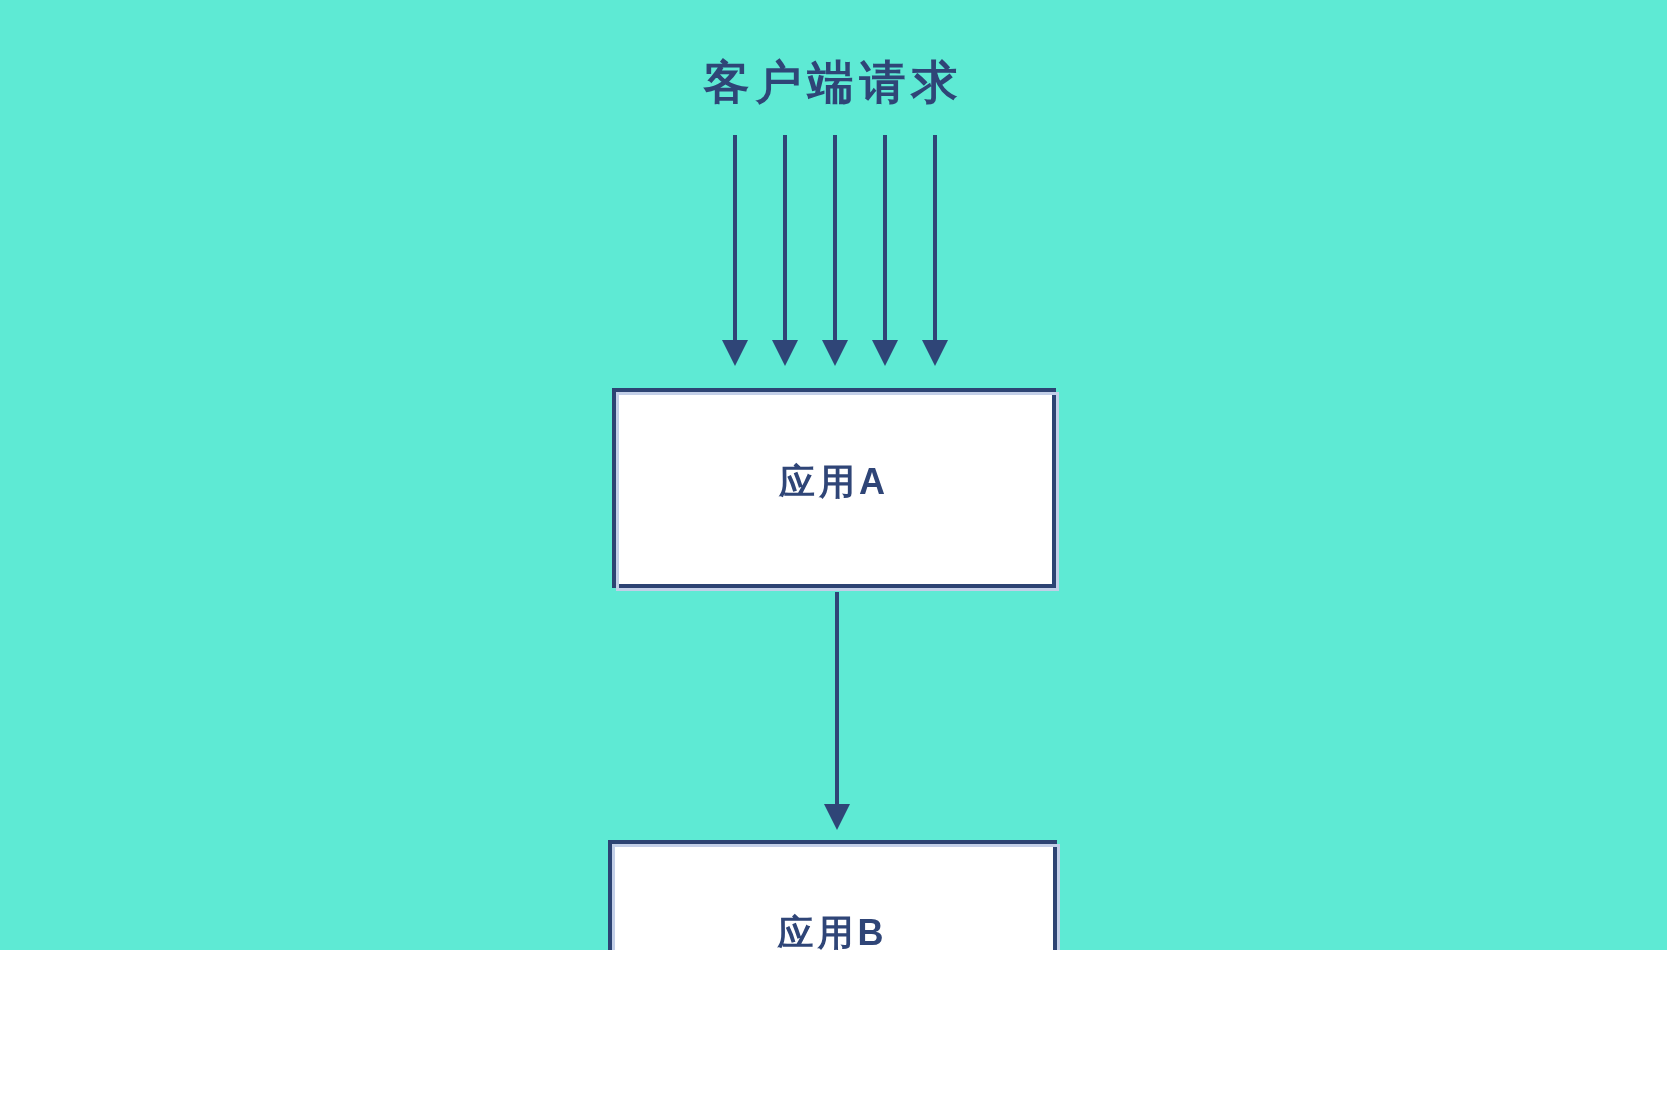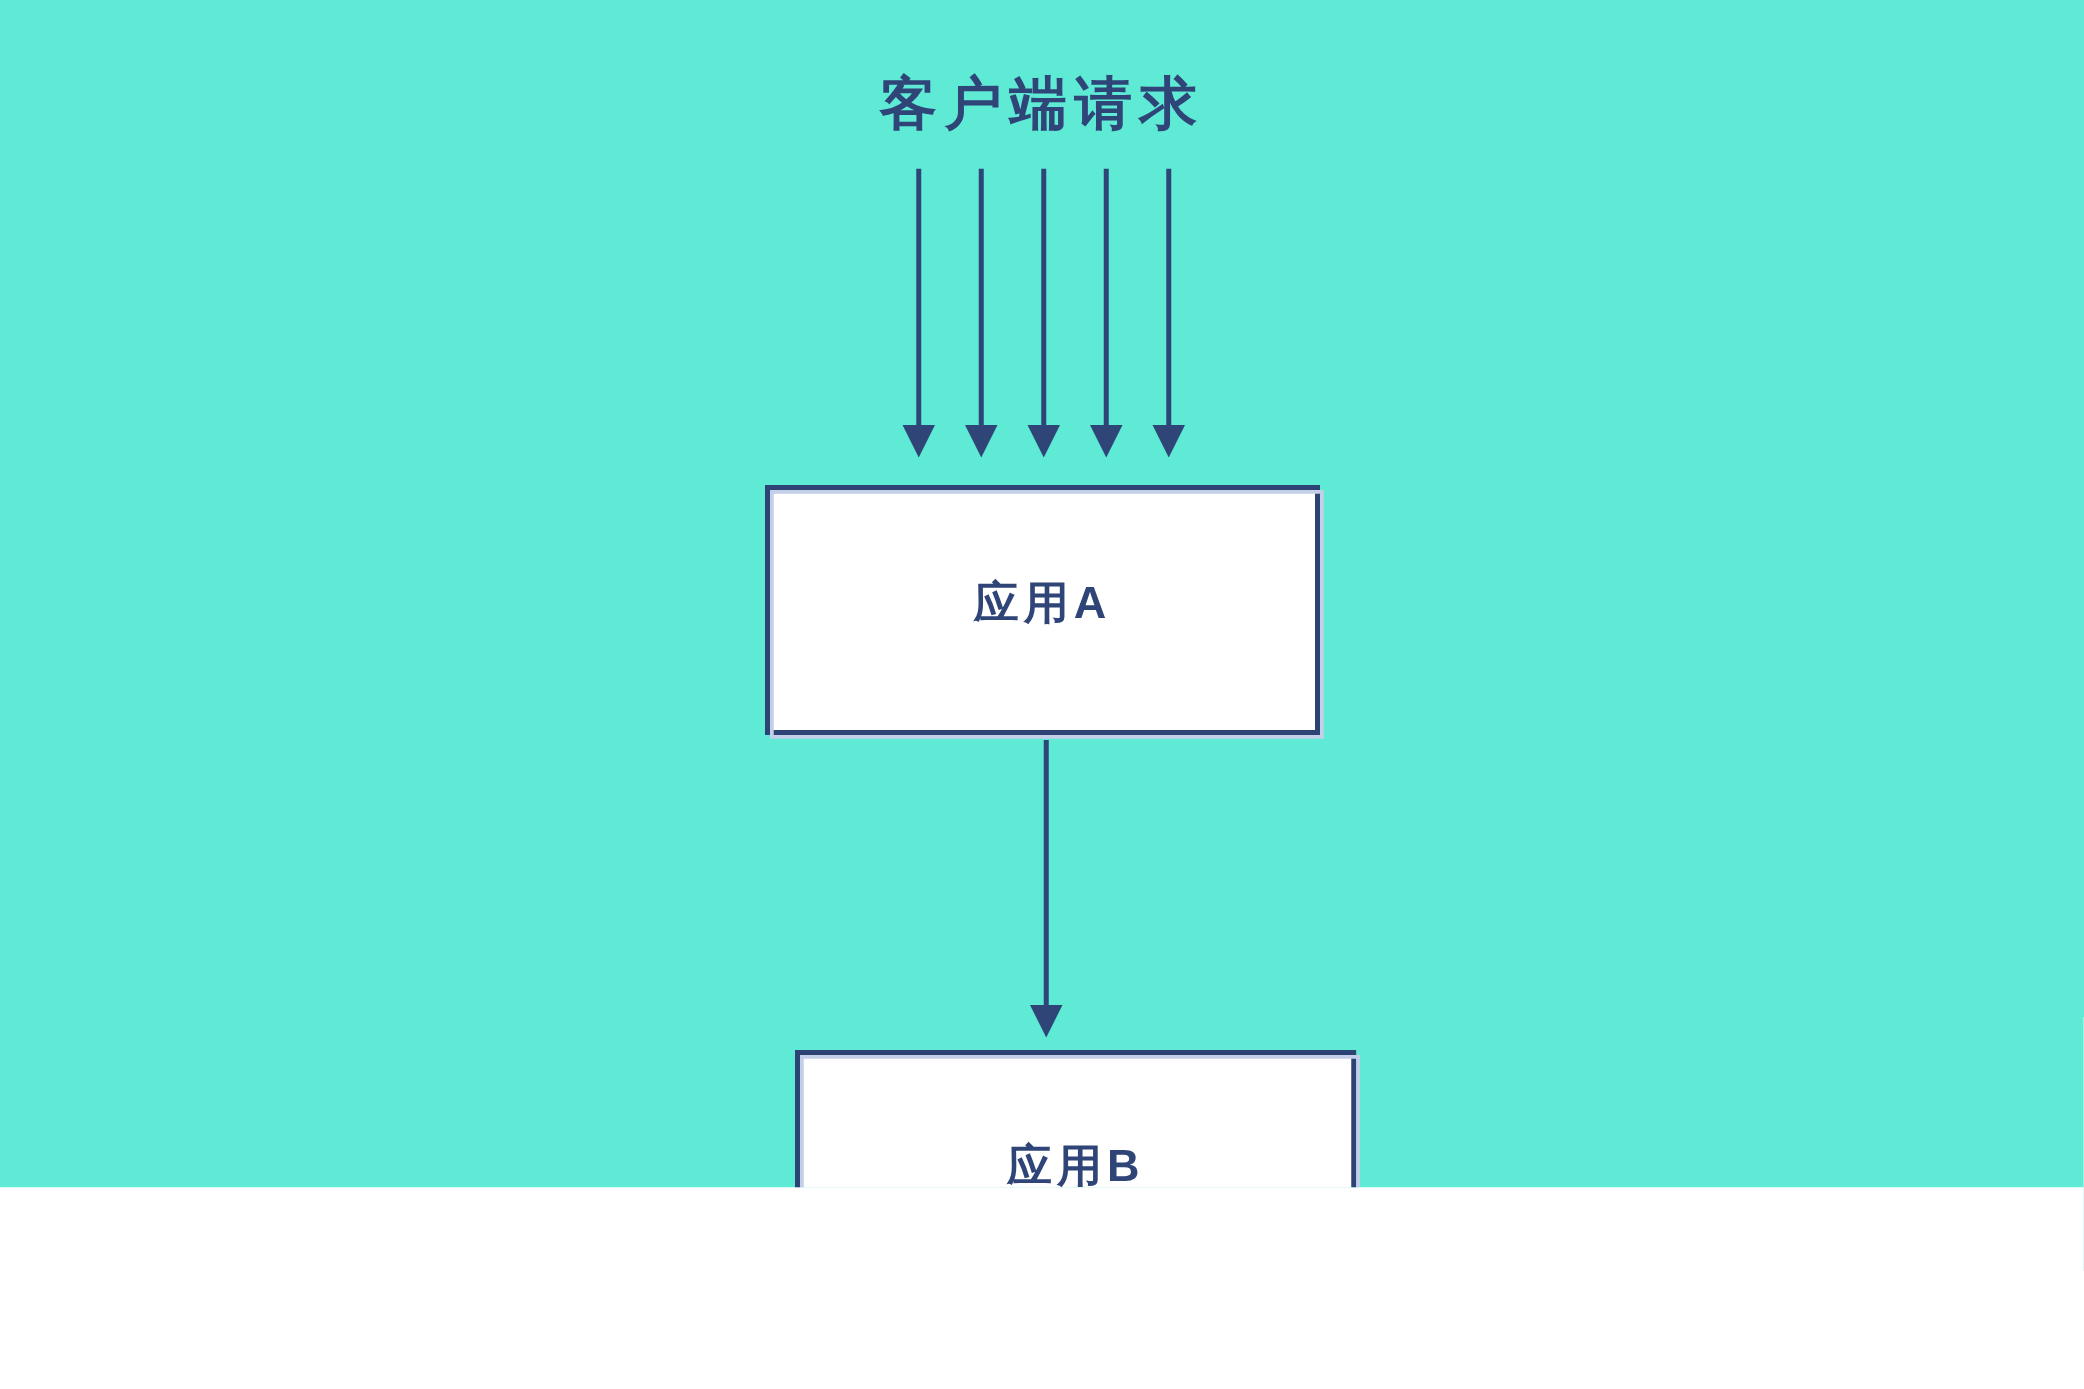--- a/index.html
+++ b/index.html
@@ -81,21 +81,21 @@
     content: "";
     position: absolute;
     top: 0;
     left: 0;
     right: -7px;
     bottom: -7px;
     border: 3px solid #c3cfe8;
     pointer-events: none;
   }
   .box-a { left: 612px; top: 388px; width: 436px; height: 192px; }
-  .box-b { left: 636px; top: 840px; width: 441px; height: 190px; }
+  .box-b { left: 608px; top: 840px; width: 441px; height: 190px; }
   .box-label {
     font-size: 36px;
     font-weight: bold;
     letter-spacing: 4px;
     color: #2f4577;
     position: relative;
     top: -6px;
   }
 </style>
 </head>

